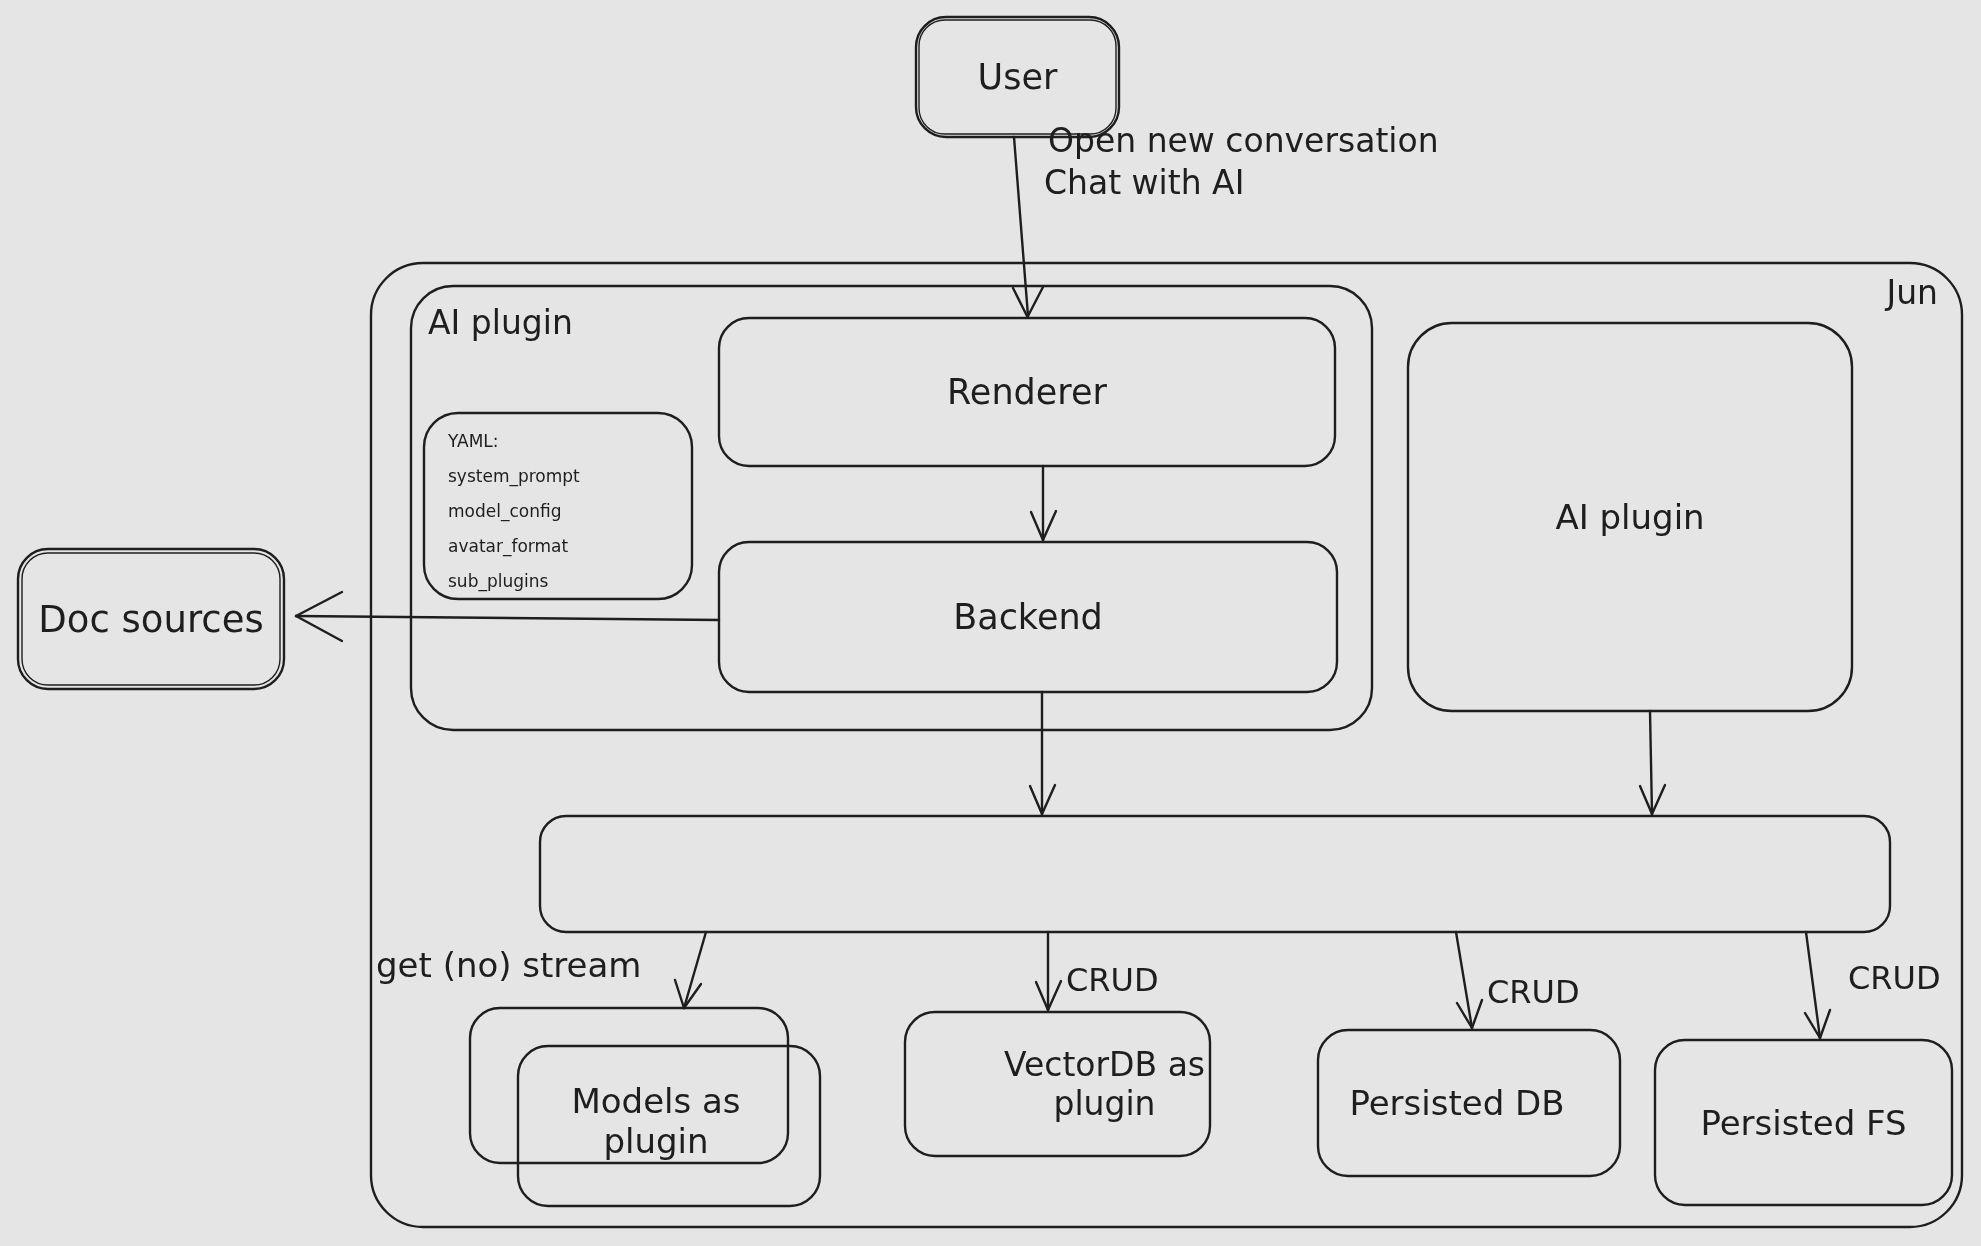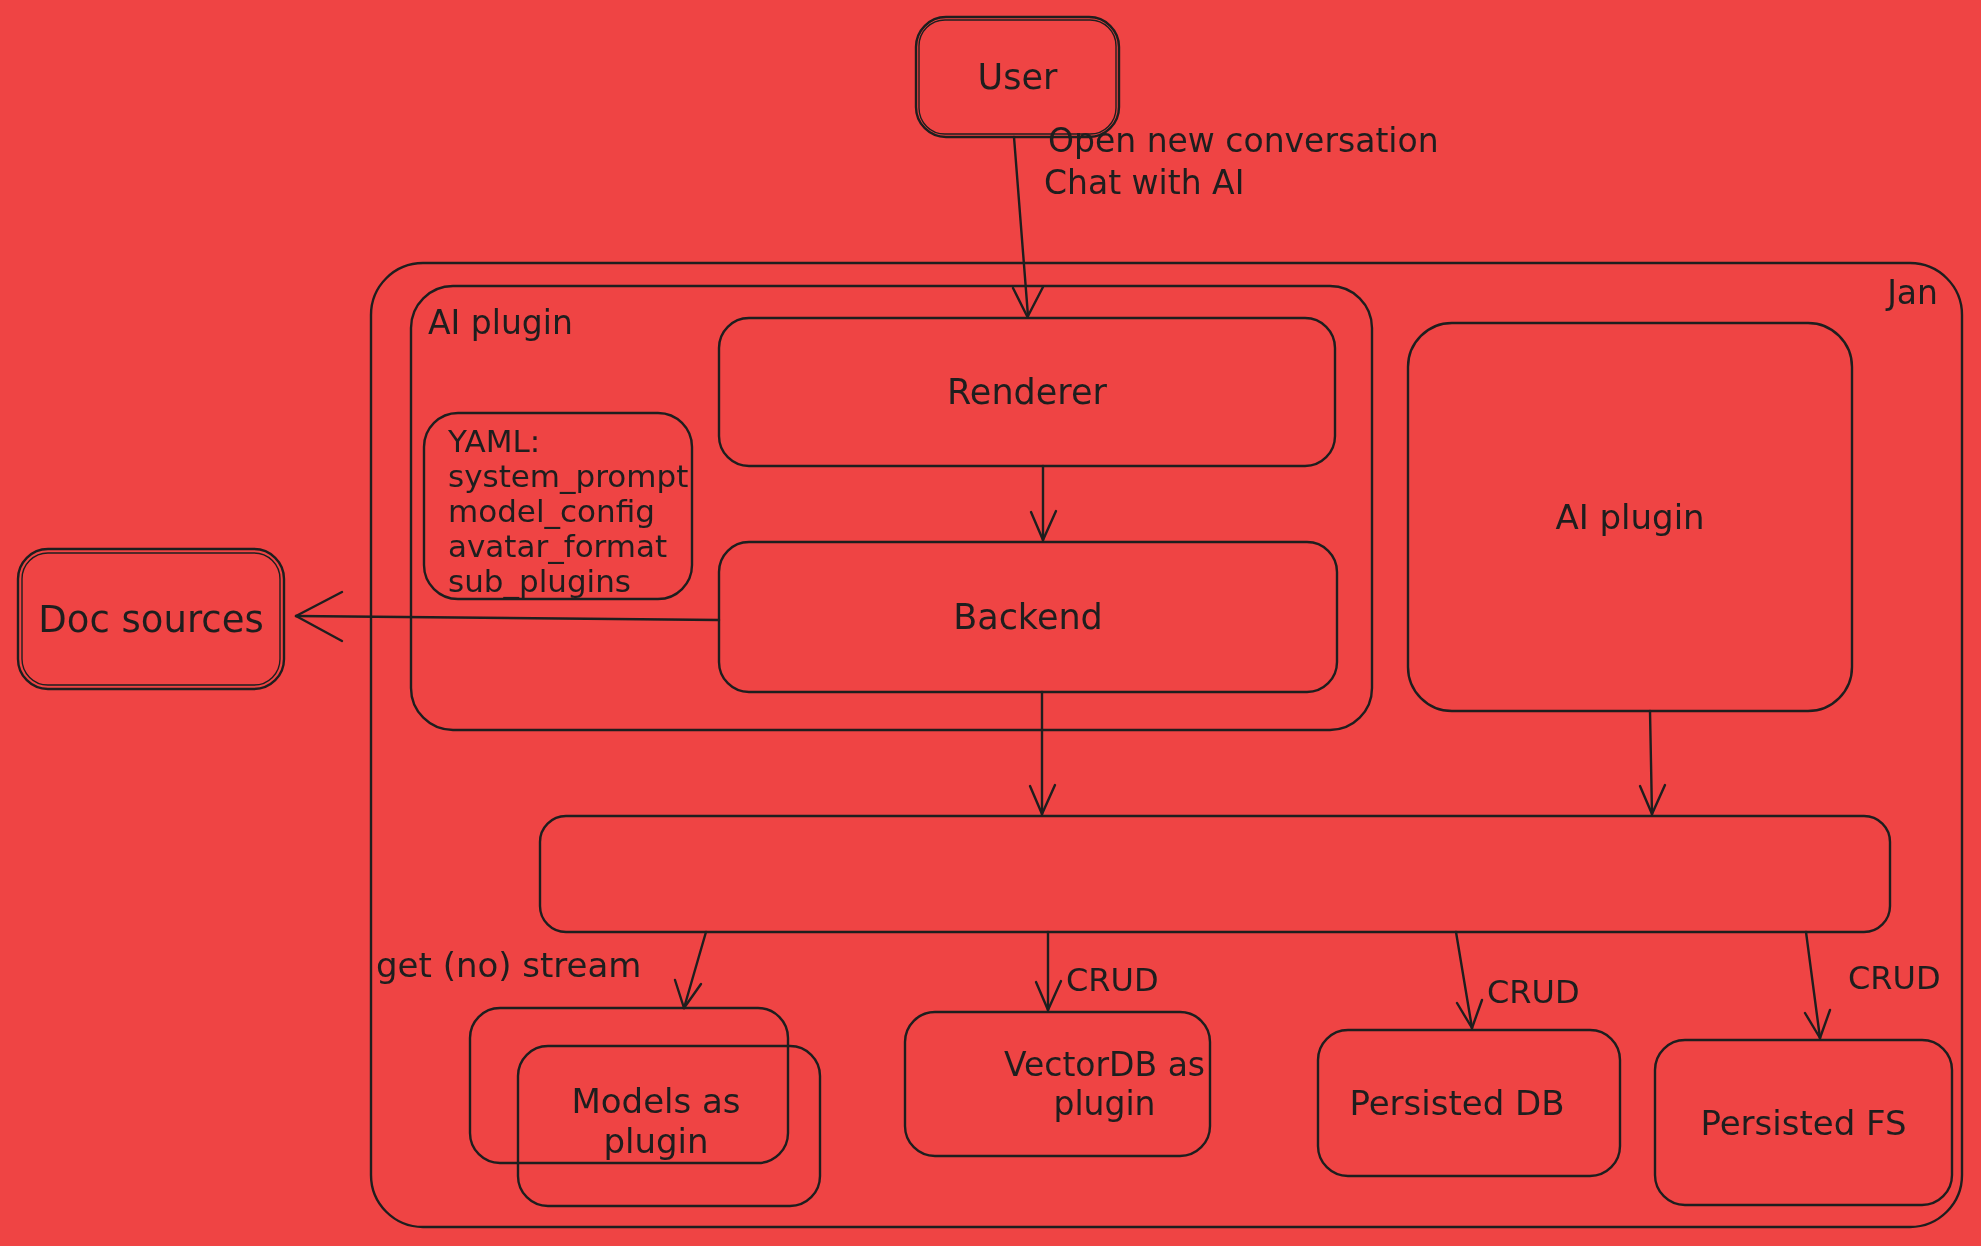--- a/index.html
+++ b/index.html
@@ -1,20 +1,20 @@
 <!DOCTYPE html>
 <html><head>
 <meta charset="utf-8">
 <style>
   html, body { margin: 0; padding: 0; background: #ffffff; }
   #canvas {
     position: relative;
     width: 1981px;
     height: 1246px;
-    background: #ef4444;
+    background: #e5e5e5;
     font-family: "DejaVu Sans", sans-serif;
     color: #1e1e1e;
     overflow: hidden;
   }
   #shapes { position: absolute; left: 0; top: 0; }
   .lbl {
     position: absolute;
     color: #1e1e1e;
     white-space: nowrap;
     line-height: 1.25;
@@ -24,21 +24,21 @@
     display: flex;
     align-items: center;
     justify-content: center;
     text-align: center;
     color: #1e1e1e;
   }
   .multiline { flex-direction: column; white-space: nowrap; }
   .yaml-note-text {
     position: absolute;
     left: 448px; top: 424px;
-    font-size: 31px;
+    font-size: 17px;
     line-height: 35px;
     color: #1e1e1e;
     white-space: nowrap;
   }
 </style>
 </head>
 <body>
 
 <div id="canvas">
 
@@ -126,21 +126,21 @@
       <line x1="1805" y1="1013" x2="1820" y2="1038"></line>
       <line x1="1830" y1="1010" x2="1820" y2="1038"></line>
     </g>
   </svg>
 
   <div class="boxlbl" style="left:916px; top:17px; width:203px; height:120px; font-size:35px;">User</div>
 
   <div class="lbl" style="left:1048px; top:120px; font-size:33px;">Open new conversation</div>
   <div class="lbl" style="left:1044px; top:162px; font-size:33px;">Chat with AI</div>
 
-  <div class="lbl" style="left:1820px; top:272px; width:118px; text-align:right; font-size:33px;">Jan</div>
+  <div class="lbl" style="left:1820px; top:272px; width:118px; text-align:right; font-size:33px;">Jun</div>
 
   <div class="lbl" style="left:428px; top:302px; font-size:33px;">AI plugin</div>
 
   <div class="boxlbl" style="left:719px; top:318px; width:616px; height:148px; font-size:35px;">Renderer</div>
 
   <div class="yaml-note-text">
     <div>YAML:</div>
     <div>system_prompt</div>
     <div>model_config</div>
     <div>avatar_format</div>

